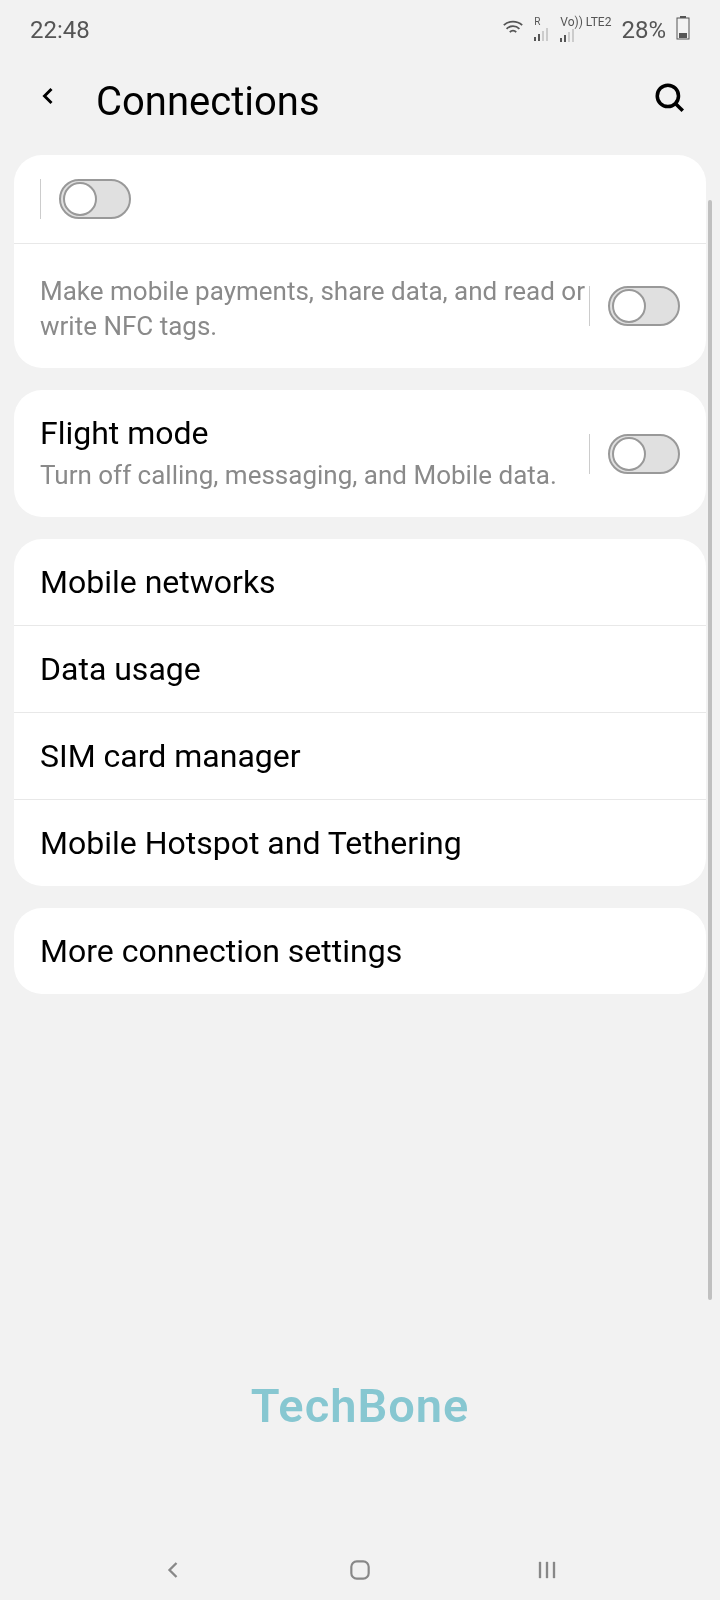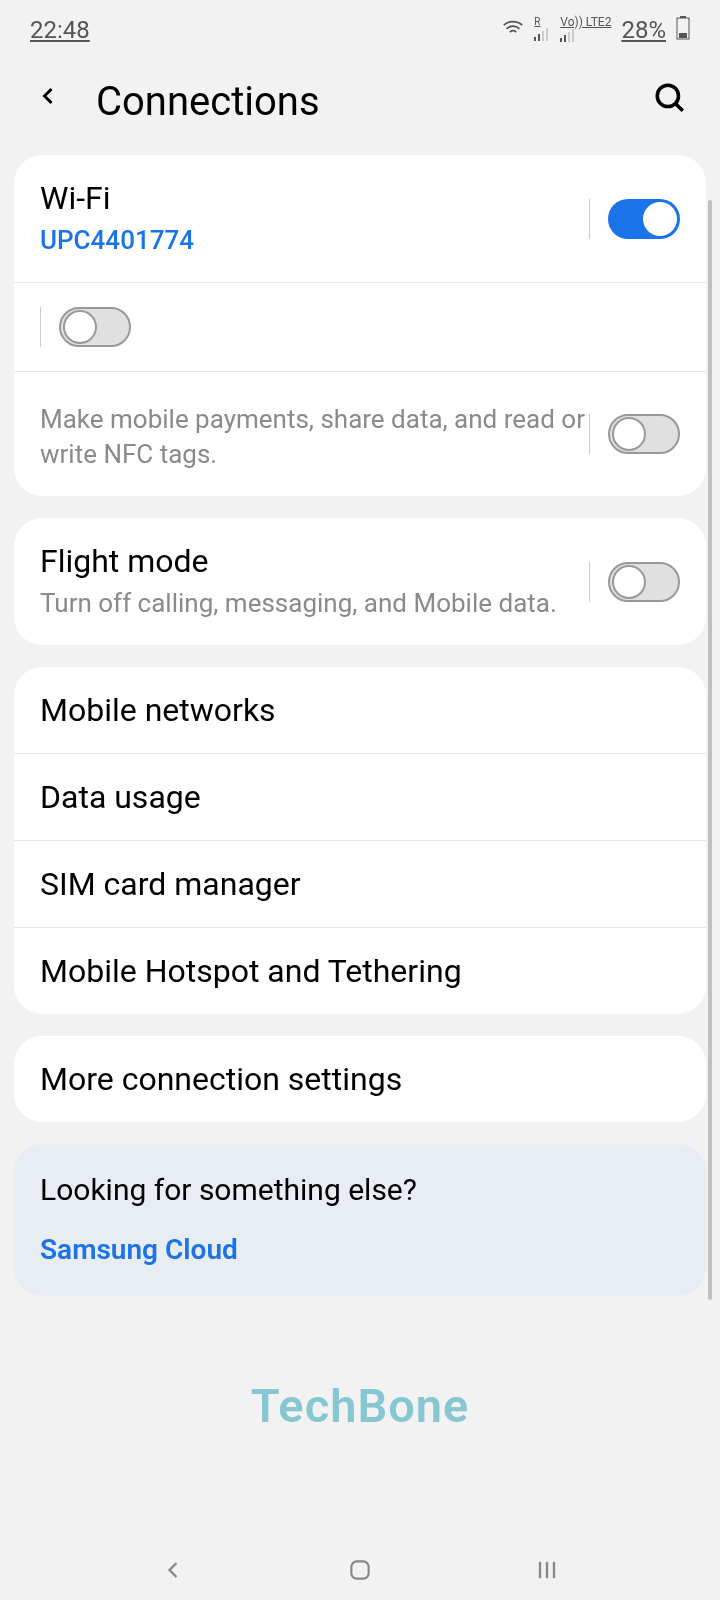--- a/index.html
+++ b/index.html
@@ -12,21 +12,20 @@
       overflow: hidden;
     }
     .status-bar {
       display: flex;
       justify-content: space-between;
       align-items: center;
       padding: 1px 30px;
       height: 60px;
       font-size: 24px;
       color: #555;
-      text-decoration: underline;
     }
     .status-right {
       display: flex;
       align-items: center;
       gap: 10px;
       font-size: 20px;
     }
     .header {
       display: flex;
       padding: 18px 30px 30px 30px;
@@ -229,32 +228,20 @@
         <circle cx="10.5" cy="10.5" r="7.5"></circle>
         <line x1="21" y1="21" x2="16" y2="16"></line>
       </svg>
   </div>
 </div>
 
 <div class="content">
 
   <div class="card">
     <div class="row">
-      <div class="row-text">
-        <div class="row-title">Wi-Fi</div>
-        <div class="row-sub blue">UPC4401774</div>
-      </div>
-      <div class="toggle-area">
-        <div class="divider-v"></div>
-        <div class="toggle on">
-            <div class="knob"></div>
-          </div>
-      </div>
-    </div>
-    <div class="row">
       <div class="toggle-area">
         <div class="divider-v"></div>
         <div class="toggle">
             <div class="knob"></div>
           </div>
       </div>
     </div>
     <div class="row">
       <div class="row-text">
         <div class="row-sub">Make mobile payments, share data, and read or write NFC tags.</div>
@@ -307,24 +294,20 @@
   </div>
 
   <div class="card">
     <div class="row">
       <div class="row-text">
           <div class="row-title">More connection settings</div>
         </div>
     </div>
   </div>
 
-  <div class="suggest-card">
-    <div class="suggest-title">Looking for something else?</div>
-    <div class="suggest-link">Samsung Cloud</div>
-  </div>
 
 </div>
 
 <div class="scroll-indicator"></div>
 
 <div class="watermark">TechBone</div>
 
 <div class="nav-bar">
   <div class="nav-icon">
     <svg width="28" height="28" viewBox="0 0 24 24" fill="none" stroke="#888" stroke-width="2">

